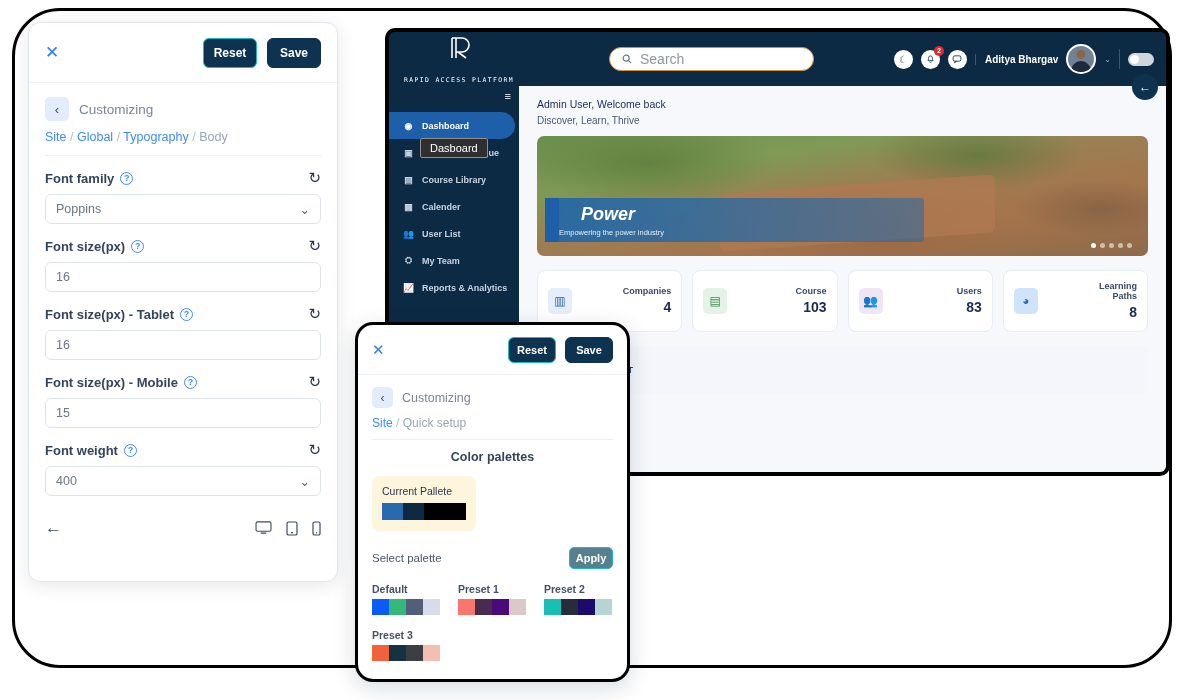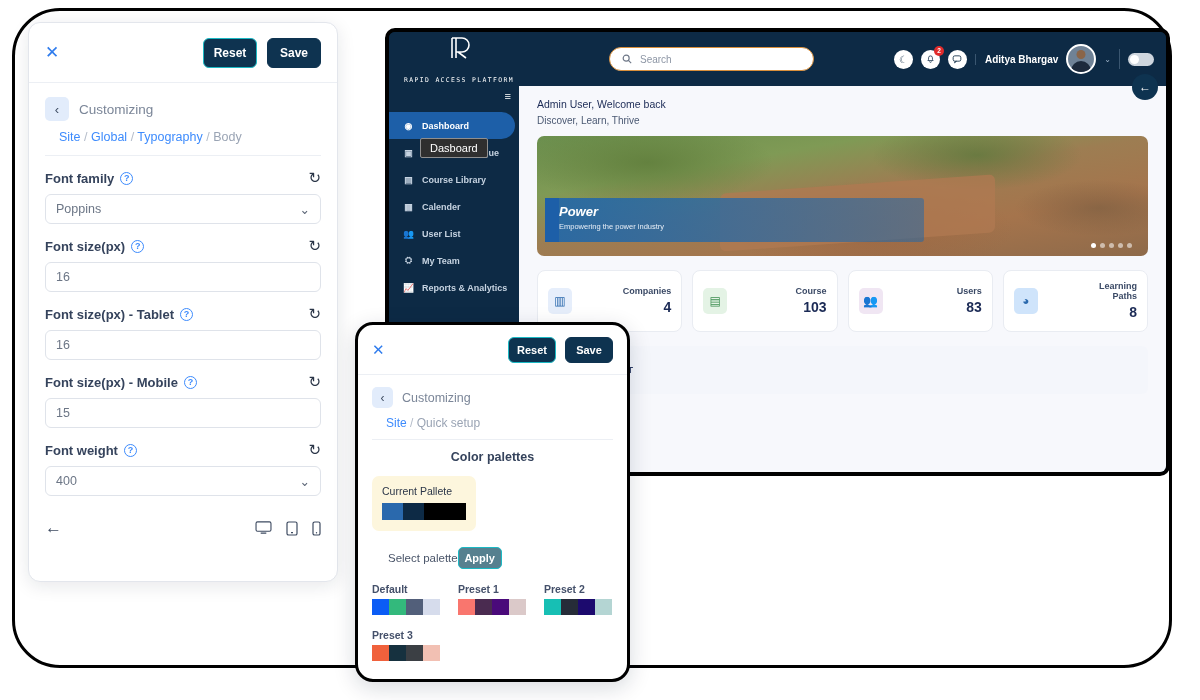--- a/index.html
+++ b/index.html
@@ -16,21 +16,21 @@
   .p-head{display:flex;align-items:center;justify-content:flex-end;border-bottom:1px solid #eceff4;box-sizing:border-box;}
   .p-close{color:#2f7ced;font-weight:400;cursor:pointer;margin-right:auto;line-height:1;}
   .btn-dark{background:#0e3350;color:#fff;border-radius:6px;font-weight:700;text-align:center;display:flex;align-items:center;justify-content:center;cursor:pointer;box-sizing:border-box;}
   .btn-reset{border:1.5px solid #1bb9c4;}
   .btn-save{border:1.5px solid #0e3350;}
 
   
   .back-row{display:flex;align-items:center;}
   .back-box{background:#e2ecfb;border-radius:5px;display:flex;align-items:center;justify-content:center;color:#3f4d63;}
   .crumb-title{color:#7b8698;}
-  .crumbs{color:#9aa4b4;margin-left:14px;}
+  .crumbs{color:#9aa4b4;}
   .crumbs a{color:#3d8bfd;text-decoration:none;}
   .sep{color:#b4bcc9;}
 
   .field-label{color:#35435c;font-weight:700;display:flex;align-items:center;}
   .qmark{display:inline-flex;align-items:center;justify-content:center;border:1.4px solid #3d8bfd;border-radius:50%;color:#3d8bfd;box-sizing:border-box;}
   .reset-ico{color:#2b3648;display:inline-block;}
   .input{border:1px solid #dfe3ea;border-radius:6px;display:flex;align-items:center;color:#6c7686;box-sizing:border-box;background:#fff;}
   .input .chev{margin-left:auto;color:#5a6475;}
   .row-between{display:flex;align-items:center;justify-content:space-between;}
   .hr{height:1px;background:#eceff4;}
@@ -63,36 +63,36 @@
   #panel-quick .body{padding:12px 14px 0 14px;}
   #panel-quick .back-box{width:21px;height:21px;font-size:12px;margin-right:9px;}
   #panel-quick .crumb-title{font-size:12.5px;}
   #panel-quick .crumbs{font-size:12px;margin-top:8px;}
   #panel-quick .hr{margin:9px 0 0 0;}
   .sec-title{color:#35435c;font-weight:700;font-size:12.5px;margin-top:10px;text-align:center;}
   .cur-pal{background:#fdf6dd;border-radius:7px;width:104px;padding:9px 10px 11px 10px;margin-top:12px;box-sizing:border-box;}
   .cur-pal-label{font-size:10.5px;color:#2b3648;margin-bottom:6px;}
   .sw{display:flex;height:17px;width:84px;}
   .sw span{flex:1;}
-  .sel-row{display:flex;align-items:center;margin-top:16px;margin-left:16px;}
+  .sel-row{display:flex;align-items:center;justify-content:space-between;margin-top:16px;}
   .sel-label{font-size:11.5px;color:#4a5569;}
   .btn-apply{background:#56808f;border:1.5px solid #1bb9c4;color:#fff;font-size:11px;font-weight:700;border-radius:5px;width:44px;height:22px;display:flex;align-items:center;justify-content:center;cursor:pointer;box-sizing:border-box;}
   .pal-grid{display:flex;flex-wrap:wrap;gap:14px 18px;margin-top:14px;}
   .pal{width:68px;}
   .pal-name{font-size:10.5px;color:#44506a;font-weight:600;margin-bottom:4px;}
   .pal .sw{width:68px;height:16px;}
 
   
   #dashboard{position:absolute;left:385px;top:28px;width:785px;height:448px;background:#0d2a45;border:4px solid #000;border-radius:10px;box-sizing:border-box;overflow:hidden;}
   .topbar{position:absolute;left:0;top:0;right:0;height:54px;background:#0d2a45;display:flex;align-items:center;}
   .brand{width:140px;display:flex;flex-direction:column;align-items:center;justify-content:center;}
   .brand-mark{color:#fff;font-size:24px;font-weight:700;letter-spacing:-1px;line-height:1;}
   .brand-text{color:#fff;font-size:6.4px;letter-spacing:1.4px;margin-top:11px;font-family:"DejaVu Sans Mono",monospace;}
   .searchbox{width:205px;height:24px;background:#fff;border:1px solid #d98f3b;border-radius:14px;display:flex;align-items:center;padding:0 12px;box-sizing:border-box;gap:8px;}
-  .searchbox .ph{color:#8d96a5;font-size:10px;}
+  .searchbox .ph{color:#8d96a5;font-size:14px;}
   .top-right{margin-left:auto;display:flex;align-items:center;gap:8px;padding-right:12px;}
   .circ{width:19px;height:19px;border-radius:50%;background:#fff;display:flex;align-items:center;justify-content:center;font-size:10px;color:#0d2a45;position:relative;}
   .badge{position:absolute;top:-4px;right:-4px;background:#e02b2b;color:#fff;font-size:6.5px;border-radius:50%;width:10px;height:10px;display:flex;align-items:center;justify-content:center;font-weight:700;}
   .uname{color:#fff;font-size:10px;font-weight:700;border-left:1px solid #3a5670;padding-left:9px;}
   .avatar{width:26px;height:26px;border-radius:50%;background:#6f8296;border:2px solid #fff;overflow:hidden;position:relative;}
   .avatar .head{position:absolute;left:50%;top:4px;transform:translateX(-50%);width:9px;height:9px;border-radius:50%;background:#8a6549;}
   .avatar .body{position:absolute;left:50%;bottom:0;transform:translateX(-50%);width:20px;height:11px;border-radius:10px 10px 0 0;background:#1d2a3c;}
   .toggle{width:26px;height:13px;border-radius:8px;background:#cfd6de;position:relative;}
   .toggle i{position:absolute;left:2px;top:2px;width:9px;height:9px;border-radius:50%;background:#fff;}
   .divider-v{width:1px;height:20px;background:#3a5670;}
@@ -112,21 +112,21 @@
   .subwelcome{color:#4a5872;font-size:10px;padding:5px 0 0 18px;}
   .hero{margin:10px 18px 0 18px;height:120px;border-radius:7px;position:relative;overflow:hidden;
         background:linear-gradient(170deg,#6b8f4e 0%,#7f9a55 26%,#9d7d52 48%,#a5744c 72%,#8e6a4a 100%);}
   .hero .fields{position:absolute;inset:0;background:
       radial-gradient(ellipse 180px 60px at 18% 22%, rgba(96,126,60,.85), transparent 70%),
       radial-gradient(ellipse 150px 50px at 72% 16%, rgba(88,118,58,.7), transparent 70%),
       radial-gradient(ellipse 200px 70px at 55% 78%, rgba(150,96,62,.55), transparent 70%),
       radial-gradient(ellipse 120px 40px at 92% 60%, rgba(120,92,64,.6), transparent 70%);}
   .hero .pad{position:absolute;left:30%;top:40%;width:45%;height:48%;background:#b07a52;opacity:.75;transform:skewY(-4deg);border-radius:6px;}
   .hero-strip{position:absolute;left:8px;top:62px;width:62%;height:44px;background:linear-gradient(90deg,rgba(37,104,166,.95),rgba(37,104,166,.55));border-radius:3px;padding:6px 0 0 14px;box-sizing:border-box;}
-  .hero-title{color:#fff;font-size:13px;font-weight:700;font-style:italic;}
+  .hero-title{color:#fff;font-size:18px;font-weight:700;font-style:italic;margin-left:22px;}
   .hero-sub{color:#e7eef7;font-size:7.5px;margin-top:3px;}
   .left-bar{position:absolute;left:0;top:0;width:14px;height:100%;background:#1d5fa8;}
   .dots{position:absolute;right:16px;bottom:8px;display:flex;gap:4px;}
   .dots i{width:5px;height:5px;border-radius:50%;background:rgba(255,255,255,.55);}
   .dots i.on{background:#fff;}
 
   .cards{display:flex;gap:10px;margin:14px 18px 0 18px;}
   .card{flex:1;background:#fff;border:1px solid #e9ecf2;border-radius:8px;height:62px;display:flex;align-items:center;padding:0 10px;box-sizing:border-box;}
   .card .ico{width:24px;height:26px;border-radius:5px;display:flex;align-items:center;justify-content:center;font-size:12px;}
   .card .txt{margin-left:auto;text-align:right;}

